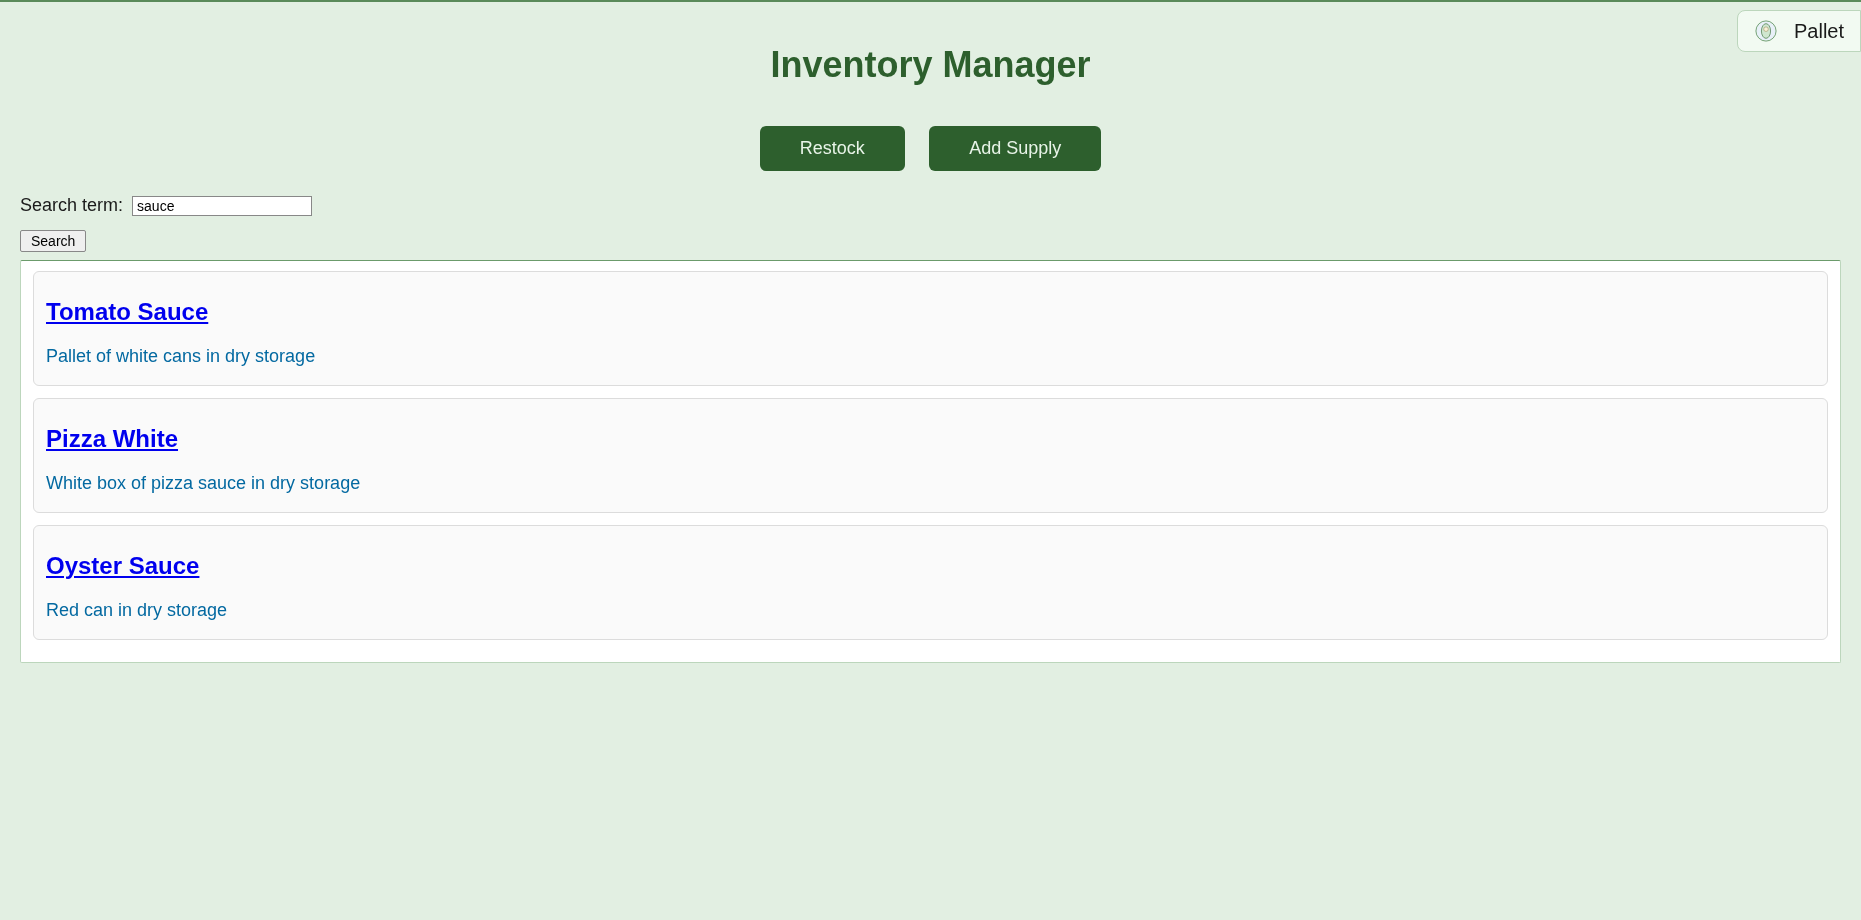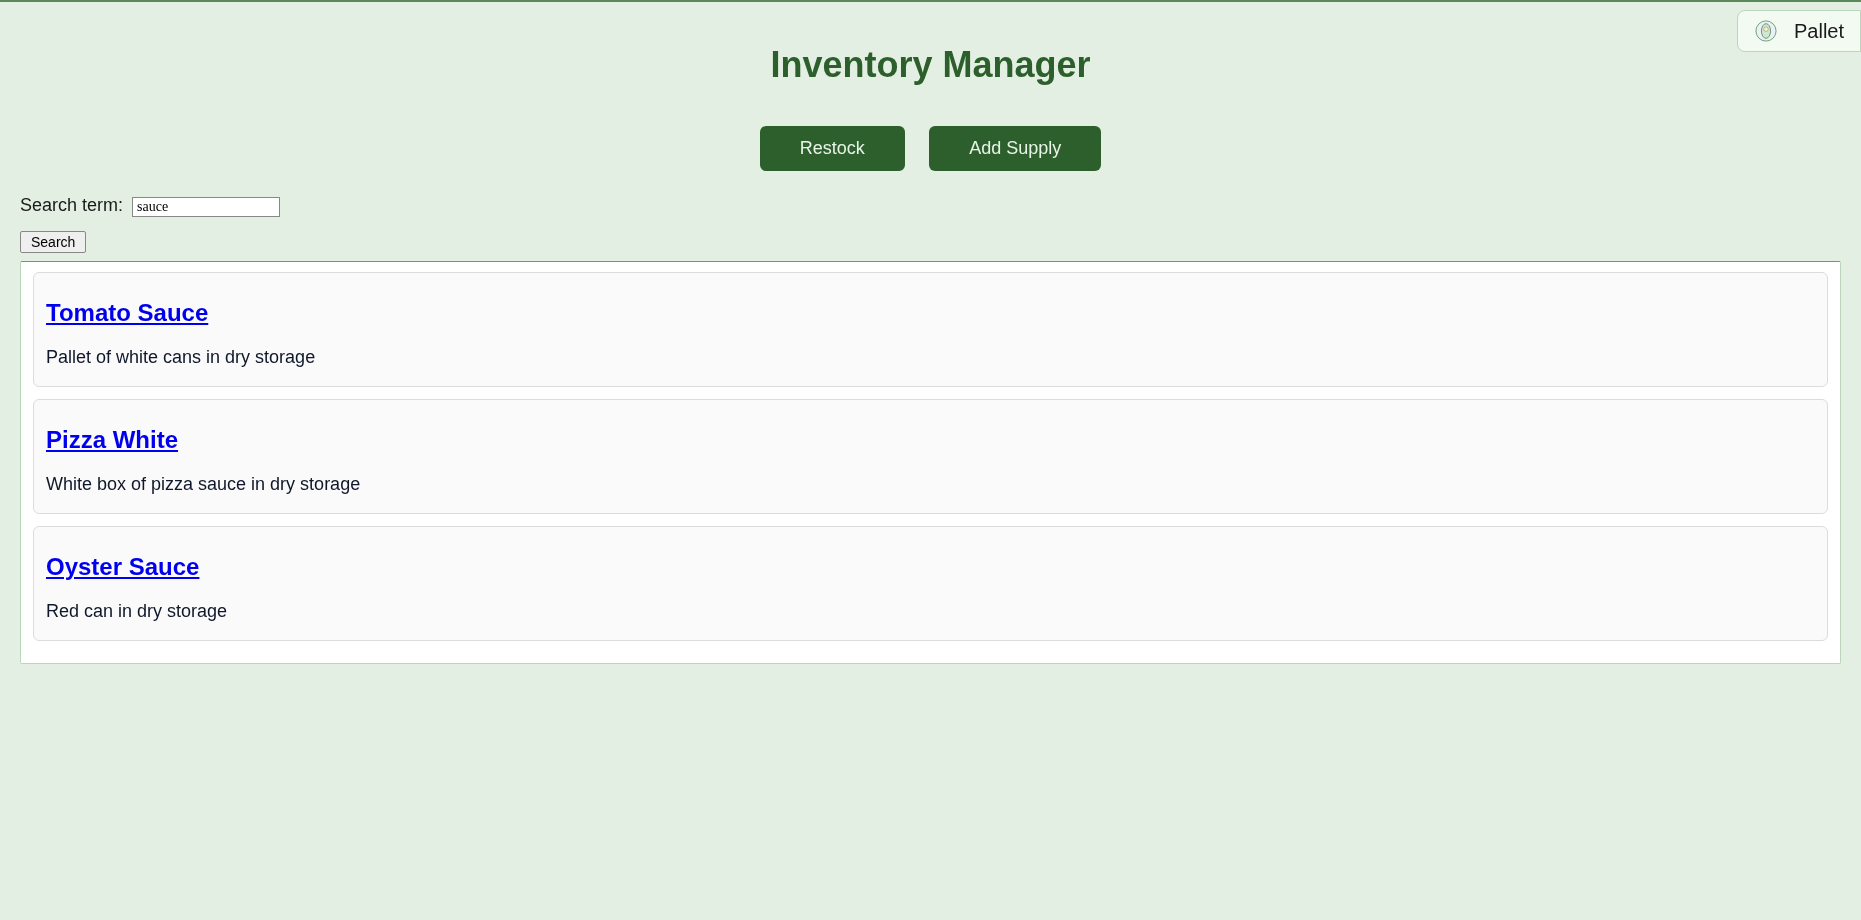--- a/index.html
+++ b/index.html
@@ -57,24 +57,24 @@
     }
     .search-row {
       padding: 0 20px;
       margin-bottom: 14px;
       font-size: 18px;
     }
     .search-row label {
       margin-right: 4px;
     }
     .search-input {
-      font-family: Liberation Serif, serif;
+      font-family: Liberation Sans, sans-serif;
       font-size: 14px;
       padding: 1px 4px;
-      width: 148px;
+      width: 180px;
       background: #fff;
       border: 1px solid #888;
     }
     .search-button-row {
       padding: 0 20px 8px 20px;
     }
     .search-btn {
       font-family: Arial, Helvetica, sans-serif;
       font-size: 14px;
       padding: 2px 10px;
@@ -103,21 +103,21 @@
       font-size: 24px;
       font-weight: bold;
     }
     .result-title a {
       color: #0000ee;
       text-decoration: underline;
       cursor: pointer;
     }
     .result-desc {
       font-size: 18px;
-      color: #0f172a;
+      color: #0369a1;
       margin: 0;
     }
   </style>
 </head>
 <body>
 
 <div class="profile-widget">
   <span class="profile-icon">
     <svg width="22" height="22" viewBox="0 0 24 24">
       <circle cx="12" cy="12" r="11" fill="#e8f0f8" stroke="#6a9a6a" stroke-width="1"></circle>

